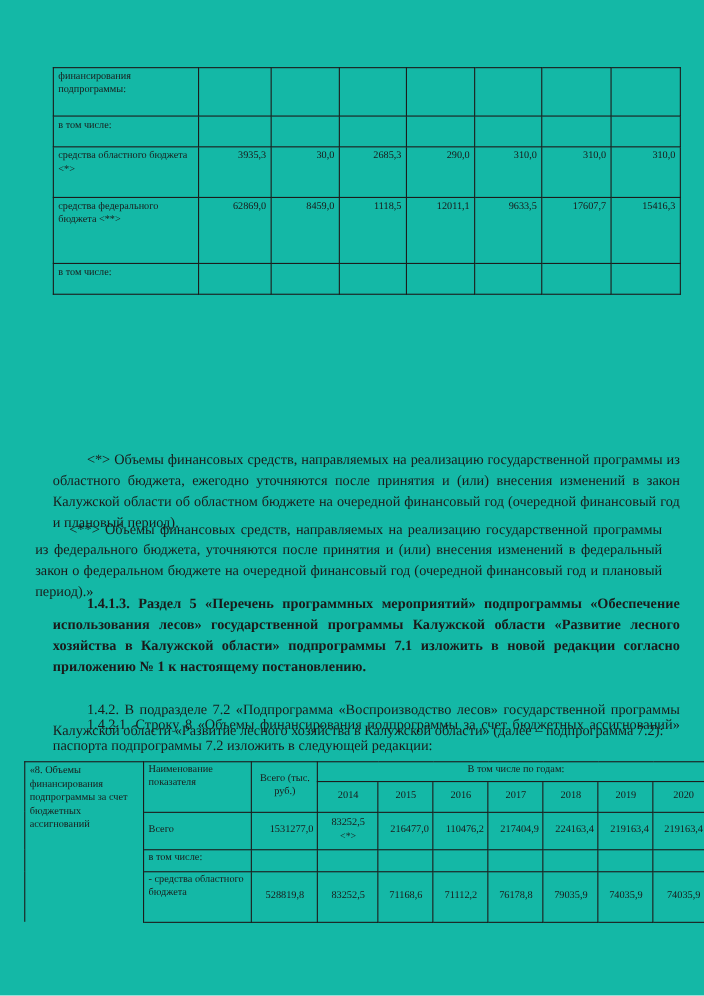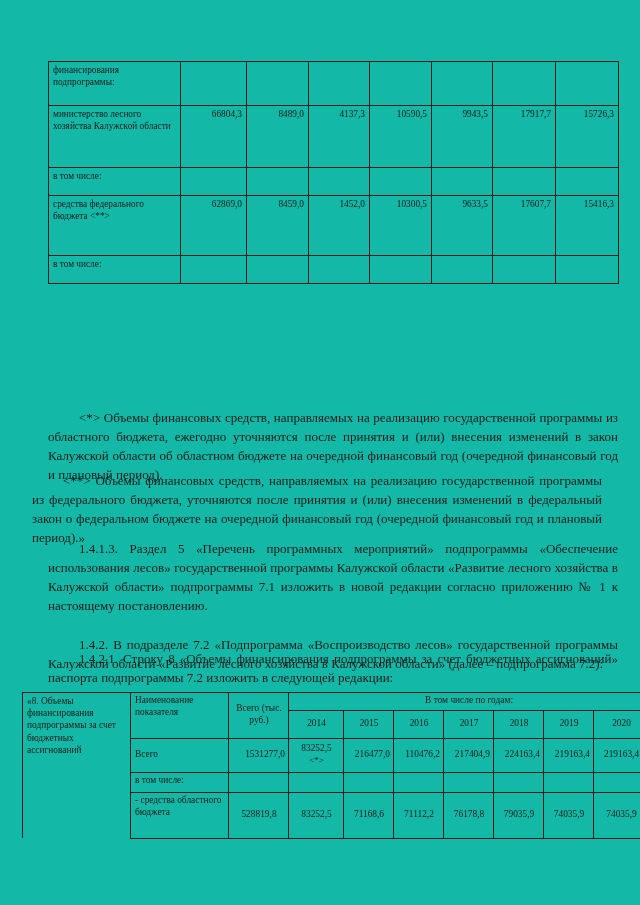--- a/index.html
+++ b/index.html
@@ -66,21 +66,21 @@
     font-size: 13px;
     line-height: 1.455;
     text-align: justify;
     color: #1a1a1a;
   }
   .para.just { text-align: justify; text-justify: inter-word; }
   .indent { text-indent: 31px; }
 
   #note-1 { left: 48px; top: 409px; width: 570px; }
   #note-2 { left: 32px; top: 472px; width: 570px; }
-  #sec-1413 { left: 48px; top: 540px; width: 570px; }
+  #sec-1413 { left: 48px; top: 540px; width: 570px; font-weight: bold; }
   #sec-142  { left: 48px; top: 636px; width: 570px; }
   #sec-1421 { left: 48px; top: 650px; width: 570px; }
 
   
   #table-bottom {
     position: absolute;
     left: 22px;
     top: 692px;
     width: 596px;
     font-size: 9.4px;
@@ -128,45 +128,45 @@
         <td class="lbl" style="height:36px">финансирования подпрограммы:</td>
         <td class="num"></td>
         <td class="num"></td>
         <td class="num"></td>
         <td class="num"></td>
         <td class="num"></td>
         <td class="num"></td>
         <td class="num"></td>
       </tr>
       <tr>
-        <td class="lbl" style="height:54px">министерство лесного хозяйства Калужской области</td>
-        <td class="num">66804,3</td>
-        <td class="num">8489,0</td>
-        <td class="num">4137,3</td>
-        <td class="num">10590,5</td>
-        <td class="num">9943,5</td>
-        <td class="num">17917,7</td>
-        <td class="num">15726,3</td>
-      </tr>
-      <tr>
         <td class="lbl" style="height:20px">в том числе:</td>
         <td class="num"></td>
         <td class="num"></td>
         <td class="num"></td>
         <td class="num"></td>
         <td class="num"></td>
         <td class="num"></td>
         <td class="num"></td>
+      </tr>
+      <tr>
+        <td class="lbl" style="height:38px">средства областного бюджета &lt;*&gt;</td>
+        <td class="num">3935,3</td>
+        <td class="num">30,0</td>
+        <td class="num">2685,3</td>
+        <td class="num">290,0</td>
+        <td class="num">310,0</td>
+        <td class="num">310,0</td>
+        <td class="num">310,0</td>
       </tr>
       <tr>
         <td class="lbl" style="height:52px">средства федерального бюджета &lt;**&gt;</td>
         <td class="num">62869,0</td>
         <td class="num">8459,0</td>
-        <td class="num">1452,0</td>
-        <td class="num">10300,5</td>
+        <td class="num">1118,5</td>
+        <td class="num">12011,1</td>
         <td class="num">9633,5</td>
         <td class="num">17607,7</td>
         <td class="num">15416,3</td>
       </tr>
       <tr>
         <td class="lbl" style="height:20px">в том числе:</td>
         <td class="num"></td>
         <td class="num"></td>
         <td class="num"></td>
         <td class="num"></td>

